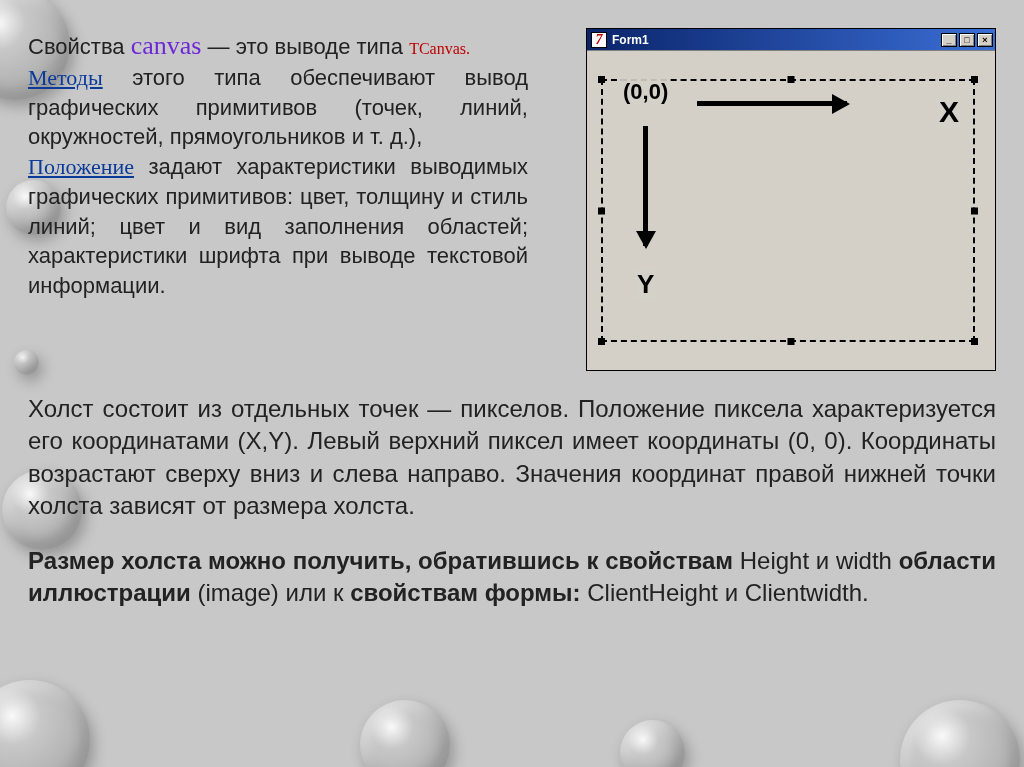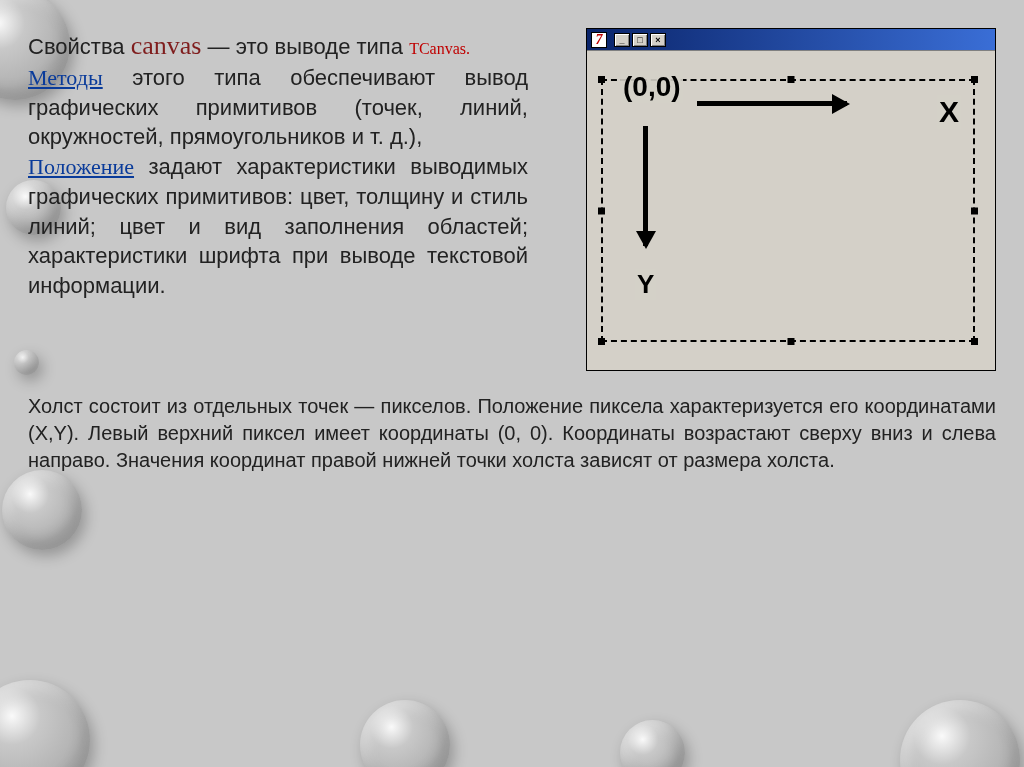--- a/index.html
+++ b/index.html
@@ -15,25 +15,25 @@
     background: radial-gradient(circle at 35% 30%, rgba(255,255,255,0.9) 0%, rgba(200,200,200,0.6) 25%, rgba(130,130,130,0.35) 65%, rgba(110,110,110,0.15) 100%);
     box-shadow: inset -6px -8px 14px rgba(0,0,0,0.18), inset 6px 8px 14px rgba(255,255,255,0.4), 4px 6px 14px rgba(0,0,0,0.25);
   }
   .content { position: relative; z-index: 1; padding: 28px 28px 0 28px; }
 
   .top-row { display: flex; gap: 18px; }
   .left-col { width: 500px; }
   .right-col { flex: 1; display: flex; justify-content: flex-end; align-items: flex-start; }
 
   .p1 { font-size: 22px; color: #222; line-height: 1.35; text-align: justify; text-justify: inter-word; }
-  .p1 .canvas-kw { color: #7f1d1d; font-family: "Comic Sans MS", cursive; font-size: 26px; }
+  .p1 .canvas-kw { color: #6d28d9; font-family: "Comic Sans MS", cursive; font-size: 26px; }
   .p1 .tcanvas-kw { color: #c00000; font-family: "Comic Sans MS", cursive; font-size: 16px; }
   .p1 .blue-u { color: #0a3b9a; text-decoration: underline; font-family: Liberation Serif, serif; }
 
-  .p2, .p3 { font-size: 20px; color: #222; line-height: 1.35; text-align: justify; text-justify: inter-word; margin-top: 22px; }
+  .p2, .p3 { font-size: 24px; color: #222; line-height: 1.35; text-align: justify; text-justify: inter-word; margin-top: 22px; }
   .p3 .bold { font-weight: bold; }
 
   
   .form-window {
     width: 410px; background: #d4d0c8; border: 1px solid #000;
     box-shadow: 1px 1px 0 #fff inset, -1px -1px 0 #808080 inset;
   }
   .titlebar {
     height: 21px; background: linear-gradient(to right, #0a246a, #3a6ed6);
     display: flex; align-items: center; padding: 0 2px 0 4px; color: #fff;
@@ -64,21 +64,21 @@
   .handle { position: absolute; width: 7px; height: 7px; background: #000; }
   .form-client .h-tl { left: 11px; top: 25px; }
   .form-client .h-tr { right: 17px; top: 25px; }
   .form-client .h-bl { left: 11px; bottom: 25px; }
   .form-client .h-br { right: 17px; bottom: 25px; }
   .form-client .h-tm { left: 50%; top: 25px; transform: translateX(-50%); }
   .form-client .h-bm { left: 50%; bottom: 25px; transform: translateX(-50%); }
   .form-client .h-ml { left: 11px; top: 50%; transform: translateY(-50%); }
   .form-client .h-mr { right: 17px; top: 50%; transform: translateY(-50%); }
 
-  .origin-label { position: absolute; left: 34px; top: 20px; font-weight: bold; font-size: 28px; color: #000; background: rgba(212,208,200,0.9); padding: 0 2px; }
+  .origin-label { position: absolute; left: 34px; top: 28px; font-weight: bold; font-size: 22px; color: #000; background: rgba(212,208,200,0.9); padding: 0 2px; }
   .x-label { position: absolute; right: 34px; top: 44px; font-weight: bold; font-size: 30px; color: #000; background: rgba(212,208,200,0.9); padding: 0 2px; }
   .y-label { position: absolute; left: 48px; top: 218px; font-weight: bold; font-size: 26px; color: #000; background: rgba(212,208,200,0.9); padding: 0 2px; }
 
   .arrow-x { position: absolute; left: 110px; top: 50px; width: 150px; height: 5px; background: #000; }
   .arrow-x::after { content: ""; position: absolute; right: -3px; top: -7px; border-left: 18px solid #000; border-top: 10px solid transparent; border-bottom: 10px solid transparent; }
   .arrow-y { position: absolute; left: 56px; top: 75px; width: 5px; height: 120px; background: #000; }
   .arrow-y::after { content: ""; position: absolute; bottom: -3px; left: -7px; border-top: 18px solid #000; border-left: 10px solid transparent; border-right: 10px solid transparent; }
 </style>
 </head>
 <body>
@@ -101,20 +101,21 @@
         <span>Свойства </span><span class="canvas-kw">canvas</span><span> — это выводе типа </span><span class="tcanvas-kw">TCanvas.</span><br>
         <span class="blue-u">Методы</span><span> этого типа обеспечивают вывод графических примитивов (точек, линий, окружностей, прямоугольников и т. д.),</span><br>
         <span class="blue-u">Положение</span><span> задают характеристики выводимых графических примитивов: цвет, толщину и стиль линий; цвет и вид заполнения областей; характеристики шрифта при выводе текстовой информации.</span>
       </p>
     </div>
 
     <div class="right-col">
       <div class="form-window">
         <div class="titlebar">
           <div class="ticon">7</div>
+          <div class="title">Form1</div>
           <div class="winbtn">_</div>
           <div class="winbtn">□</div>
           <div class="winbtn">×</div>
         </div>
         <div class="form-client">
           <div class="dashed-rect"></div>
           <div class="handle h-tl"></div>
           <div class="handle h-tm"></div>
           <div class="handle h-tr"></div>
           <div class="handle h-ml"></div>
@@ -128,13 +129,16 @@
           <div class="y-label">Y</div>
           <div class="arrow-x"></div>
           <div class="arrow-y"></div>
         </div>
       </div>
     </div>
   </div>
 
   <p class="p2">Холст состоит из отдельных точек — пикселов. Положение пиксела характеризуется его координатами (X,Y). Левый верхний пиксел имеет координаты (0, 0). Координаты возрастают сверху вниз и слева направо. Значения координат правой нижней точки холста зависят от размера холста.</p>
 
+  <p class="p3">
+    <span class="bold">Размер холста можно получить, обратившись к свойствам</span><span> Height и width </span><span class="bold">области иллюстрации</span><span> (image) или к </span><span class="bold">свойствам формы:</span><span> ClientHeight и Clientwidth.</span>
+  </p>
 </div>
 
 </body></html>

